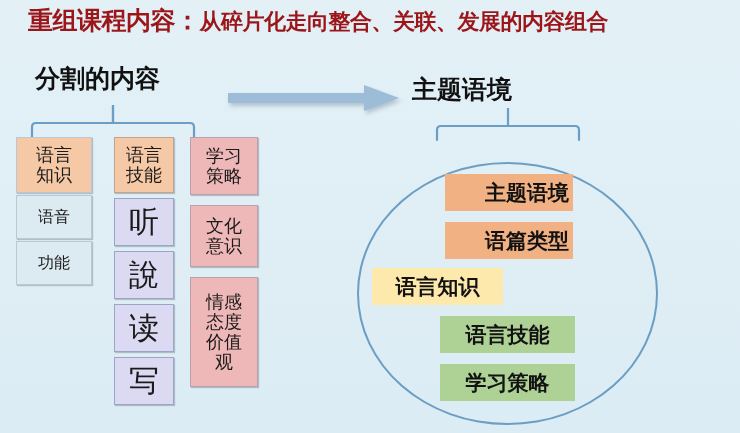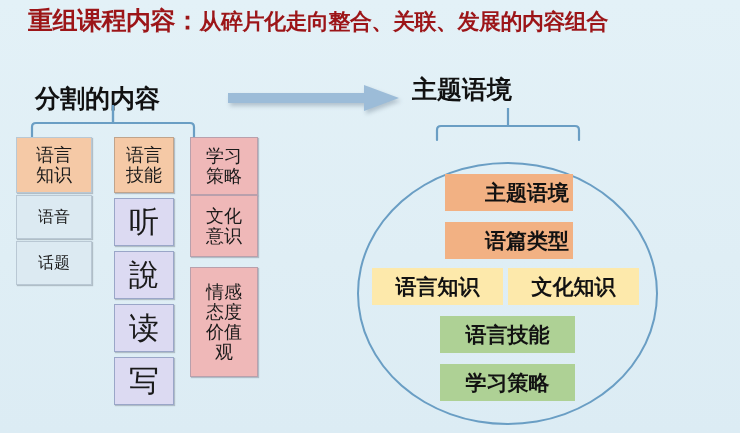--- a/index.html
+++ b/index.html
@@ -40,21 +40,21 @@
 
   
   .heading {
     position: absolute;
     color: #111111;
     font-weight: bold;
     font-size: 25px;
     white-space: nowrap;
     font-family: "DejaVu Sans", "Liberation Sans", sans-serif;
   }
-  .heading.left  { left: 35px;  top: 82px; }
+  .heading.left  { left: 35px;  top: 62px; }
   .heading.right { left: 412px; top: 73px; }
 
   
   .arrow-wrap {
     position: absolute;
     left: 228px;
     top: 84px;
     width: 172px;
     height: 28px;
     filter: drop-shadow(2px 3px 2px rgba(90,110,130,0.35));
@@ -127,21 +127,21 @@
   }
 
   
   .col-3 .cell {
     width: 68px;
     background: #efb8b8;
     border: 1px solid #b9a0ac;
     font-size: 18px;
   }
   .col-3 .c3a { height: 58px; }
-  .col-3 .c3b { height: 62px; }
+  .col-3 .c3b { height: 62px; margin-top: 10px; }
   .col-3 .c3c { height: 110px; margin-top: 10px; }
 
   .vtext2 {
     display: block;
     width: 2.1em;
     line-height: 1.12;
   }
   .vtext3 {
     display: block;
     width: 2.1em;
@@ -216,21 +216,21 @@
     <svg width="180" height="34" viewBox="0 0 180 34">
       <path d="M 83 0 L 83 18 M 12 32 L 12 22 Q 12 18 16 18 L 150 18 Q 154 18 154 22 L 154 32" stroke="#6a9ec4" stroke-width="2.2" fill="none" stroke-linecap="round"></path>
     </svg>
   </div>
 
   <div class="col col-1">
     <div class="cell head">
       <span class="vtext2">语言知识</span>
     </div>
     <div class="cell item">语音</div>
-    <div class="cell item">话题</div>
+    <div class="cell item">功能</div>
   </div>
 
   <div class="col col-2">
     <div class="cell head">
       <span class="vtext2">语言技能</span>
     </div>
     <div class="cell item">听</div>
     <div class="cell item">說</div>
     <div class="cell item">读</div>
     <div class="cell item">写</div>
@@ -246,17 +246,16 @@
     <div class="cell c3c">
       <span class="vtext3">情感态度价值观</span>
     </div>
   </div>
 
   <div class="circle"></div>
 
   <div class="pill p-orange pill-1">主题语境</div>
   <div class="pill p-orange pill-2">语篇类型</div>
   <div class="pill p-yellow pill-3">语言知识</div>
-  <div class="pill p-yellow pill-4">文化知识</div>
   <div class="pill p-green pill-5">语言技能</div>
   <div class="pill p-green pill-6">学习策略</div>
 
 </div>
 
 </body></html>

